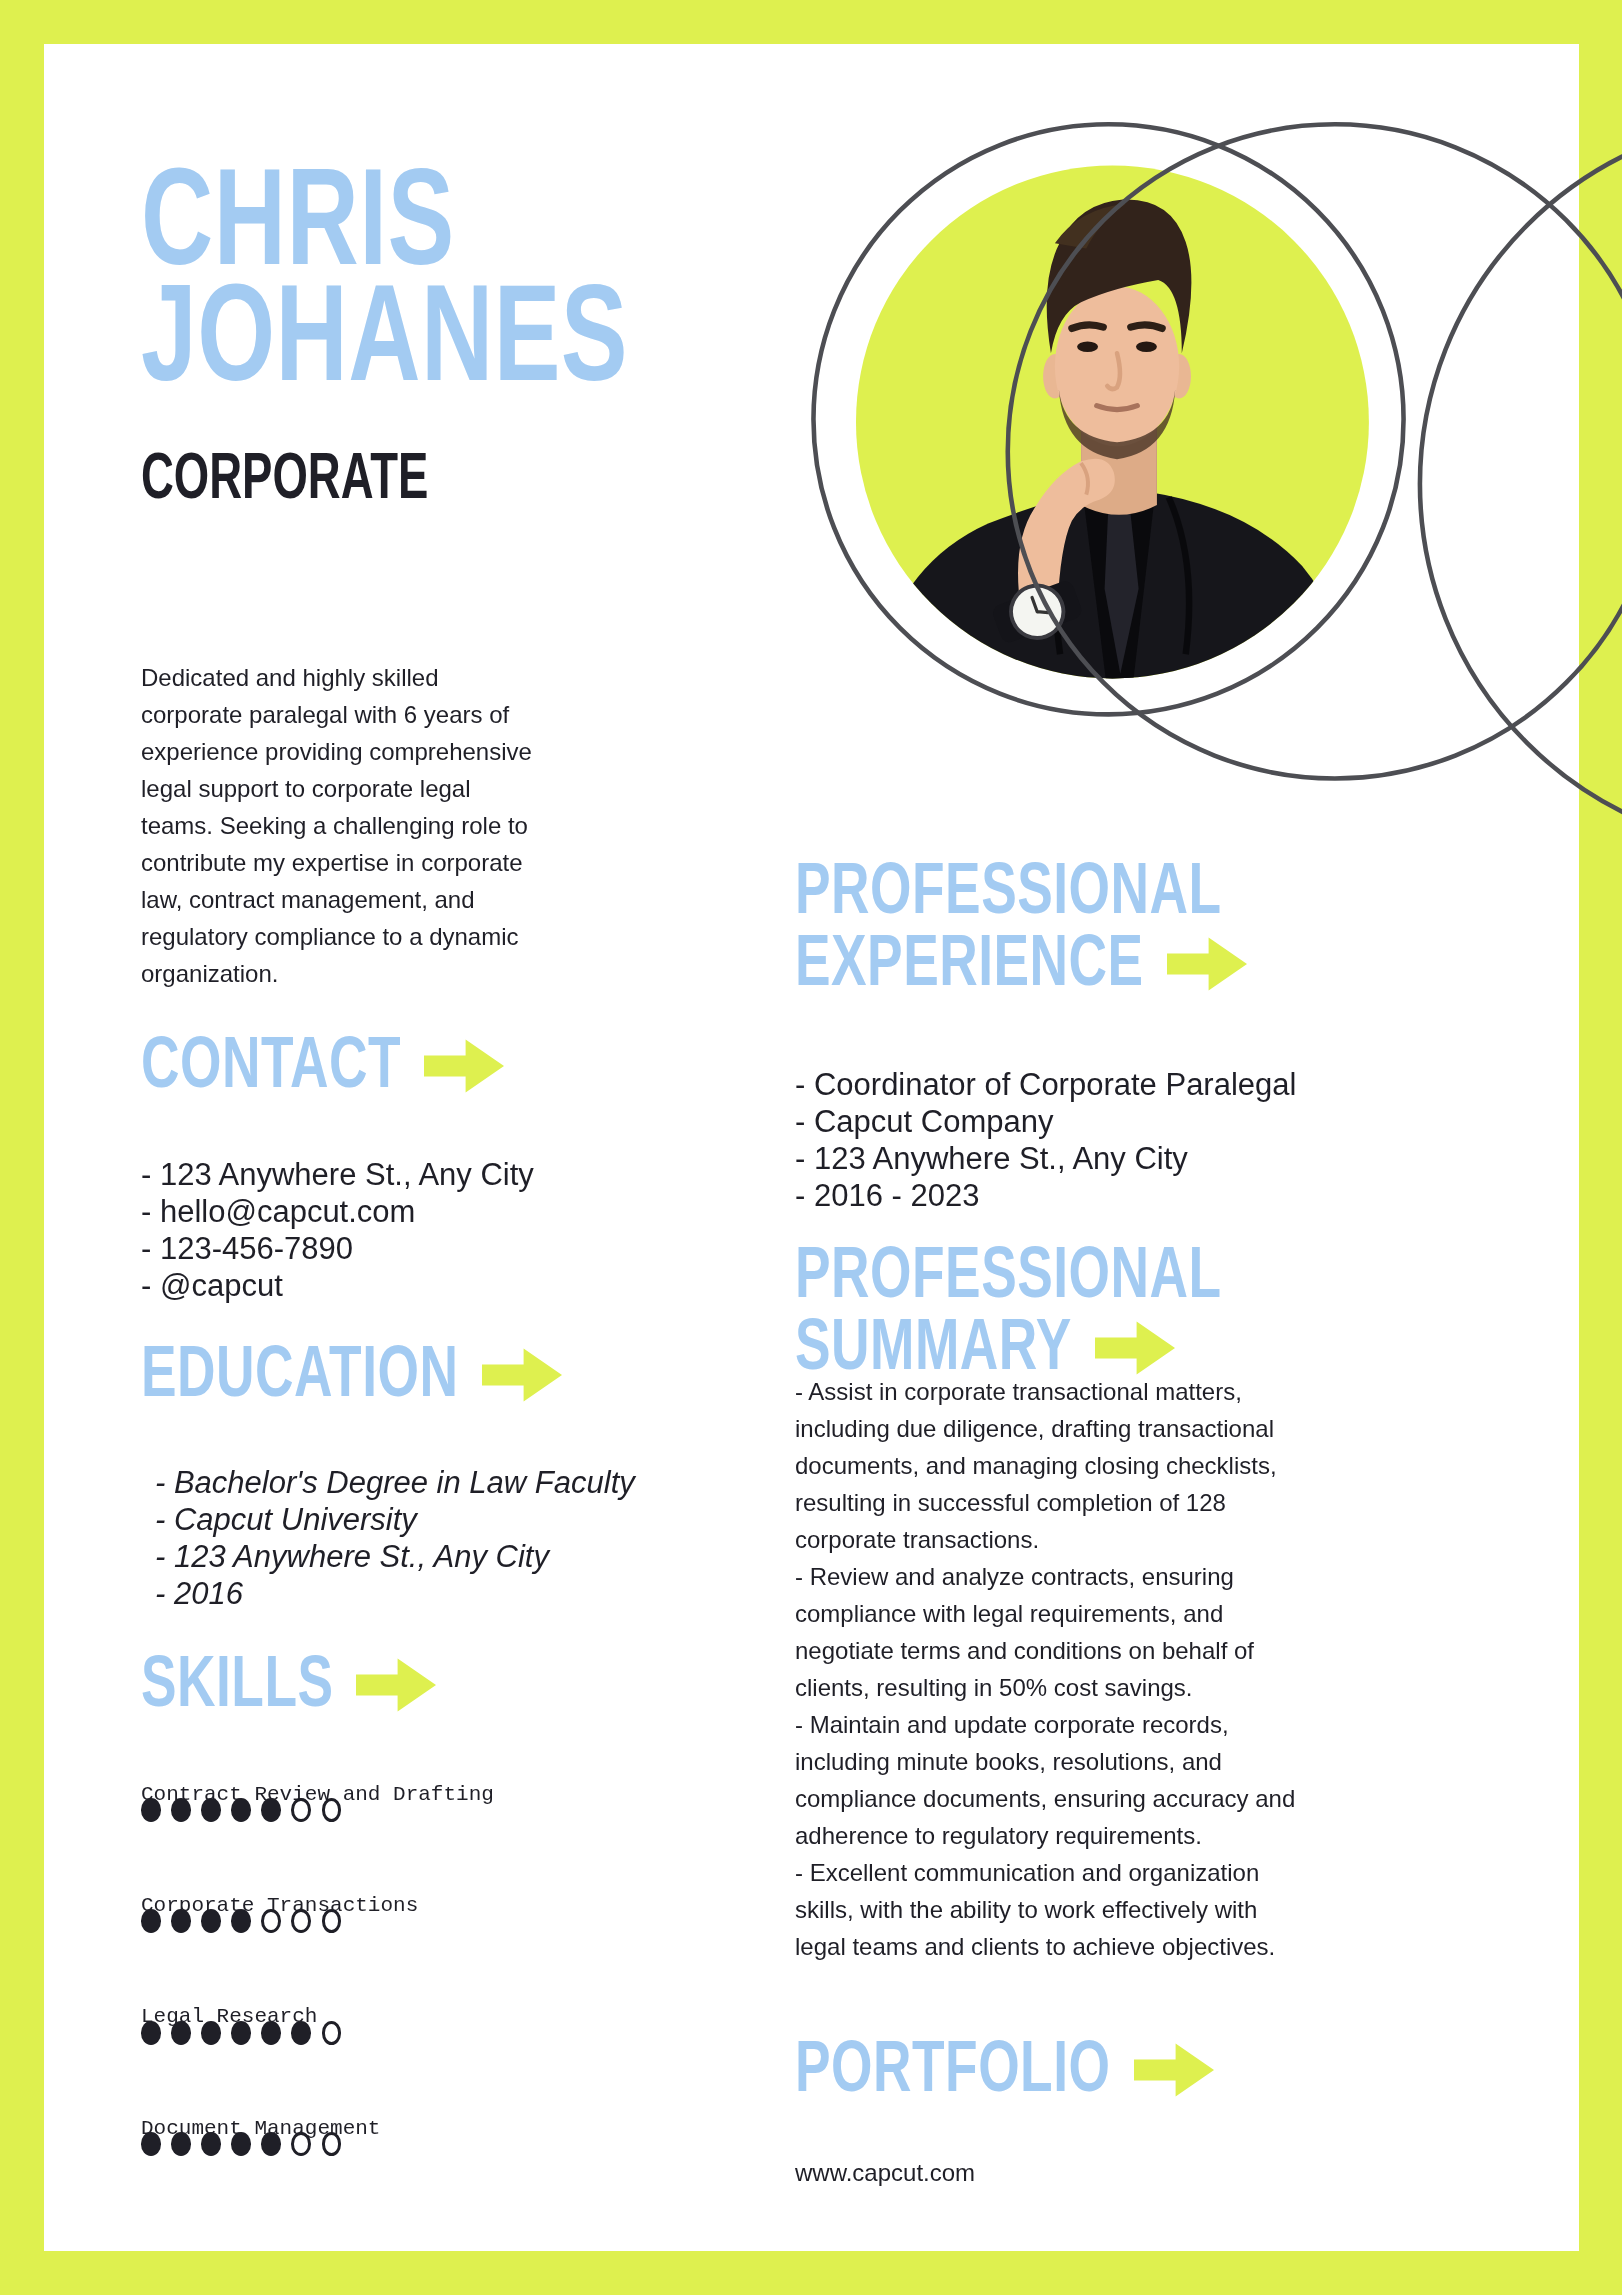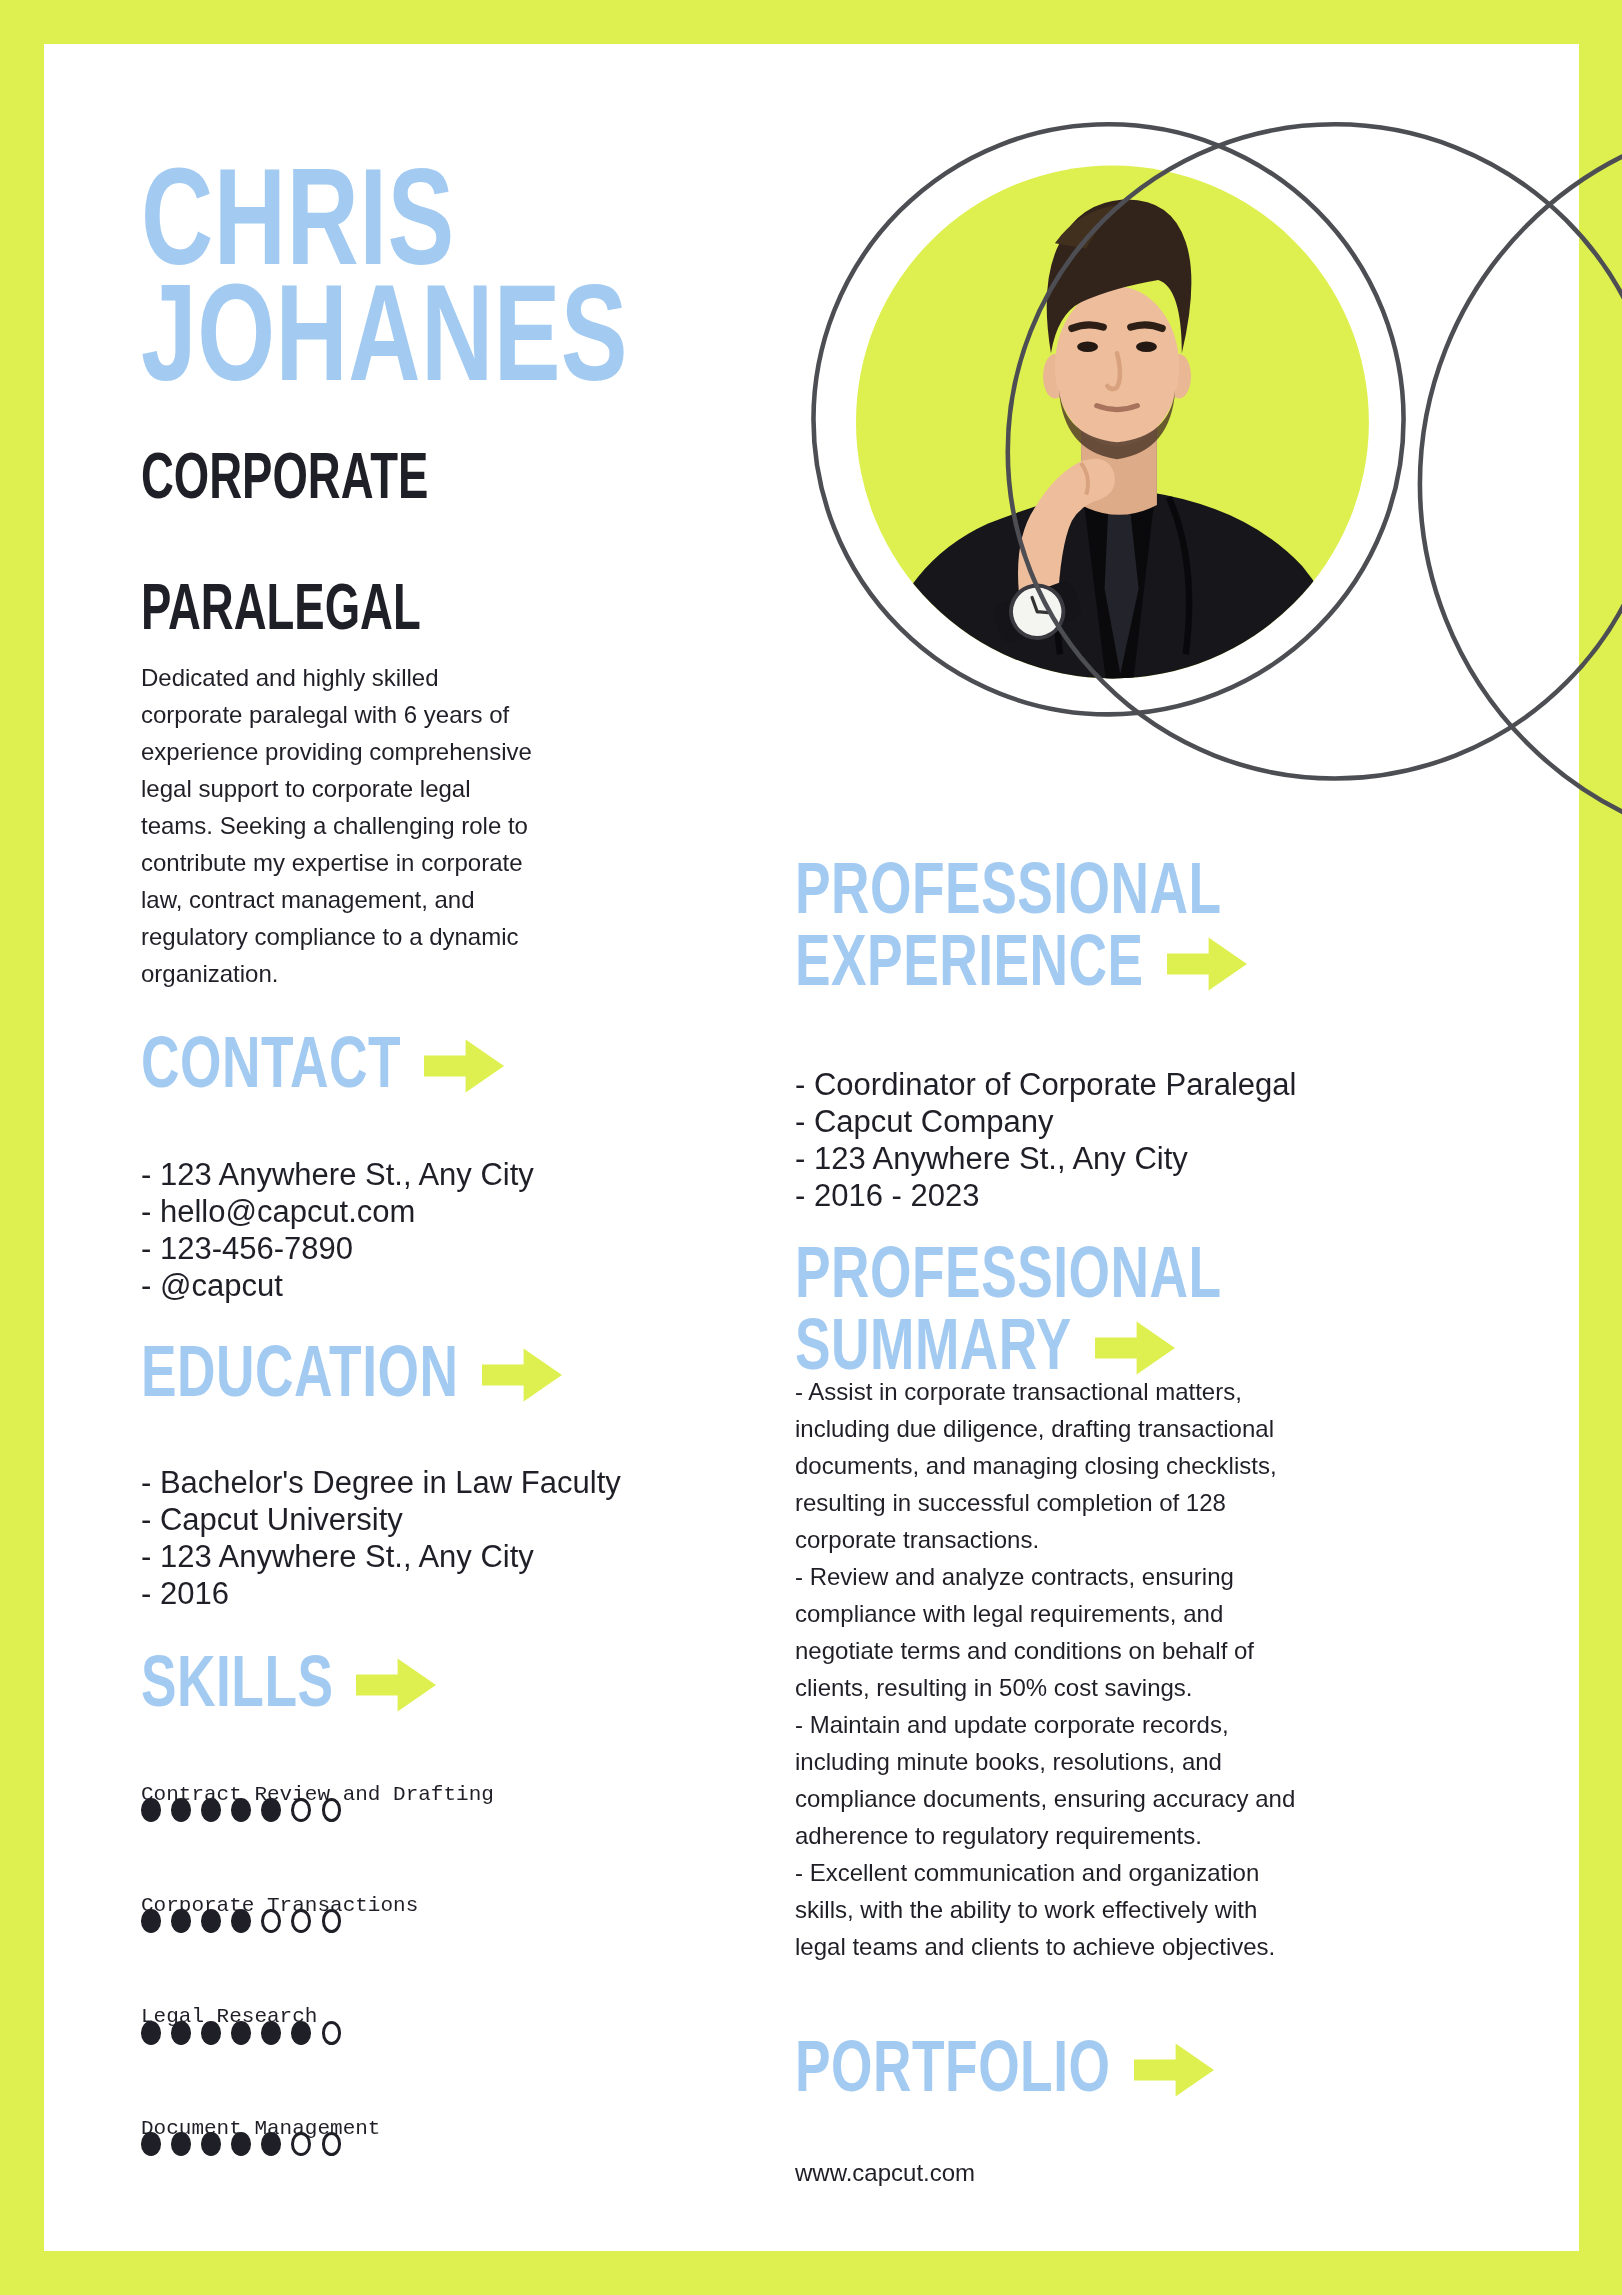--- a/index.html
+++ b/index.html
@@ -93,21 +93,20 @@
     <circle cx="2730" cy="740" r="560" fill="none" stroke="var(--outline)" stroke-width="7"></circle>
   </svg>
 
   <div class="abs" style="left:141px;top:114px;">
     <div class="name-line"><span class="cond">CHRIS</span></div>
     <div class="name-line" style="margin-top:-21px;"><span class="cond">JOHANES</span></div>
   </div>
 
   <div class="abs" style="left:141px;top:404px;">
     <div class="title-line"><span class="cond" style="transform:scaleX(0.70);">CORPORATE</span></div>
-    <div class="title-line" style="margin-top:56px;"><span class="cond" style="transform:scaleX(0.70);">PARALEGAL</span></div>
   </div>
 
   <div class="abs body-text" style="left:141px;top:625px;width:615px;">Dedicated and highly skilled
 corporate paralegal with 6 years of
 experience providing comprehensive
 legal support to corporate legal
 teams. Seeking a challenging role to
 contribute my expertise in corporate
 law, contract management, and
 regulatory compliance to a dynamic
@@ -125,21 +124,21 @@
     <div class="li">- 123-456-7890</div>
     <div class="li">- @capcut</div>
   </div>
 
   <div class="hdr-line" style="left:141px;top:1334px;">
     <span class="cond">EDUCATION</span>
     <svg class="arrow" viewBox="0 0 100 66" style="left: 341px;">
         <polygon points="0,20 52,20 52,0 100,33 52,66 52,46 0,46" fill="var(--lime)"></polygon>
       </svg>
   </div>
-  <div class="abs list" style="left:141px;top:1430px;">
+  <div class="abs list" style="left:155px;top:1430px;font-style:italic;">
     <div class="li">- Bachelor's Degree in Law Faculty</div>
     <div class="li">- Capcut University</div>
     <div class="li">- 123 Anywhere St., Any City</div>
     <div class="li">- 2016</div>
   </div>
 
   <div class="hdr-line" style="left:141px;top:1644px;">
     <span class="cond">SKILLS</span>
     <svg class="arrow" viewBox="0 0 100 66" style="left: 215px;">
         <polygon points="0,20 52,20 52,0 100,33 52,66 52,46 0,46" fill="var(--lime)"></polygon>

